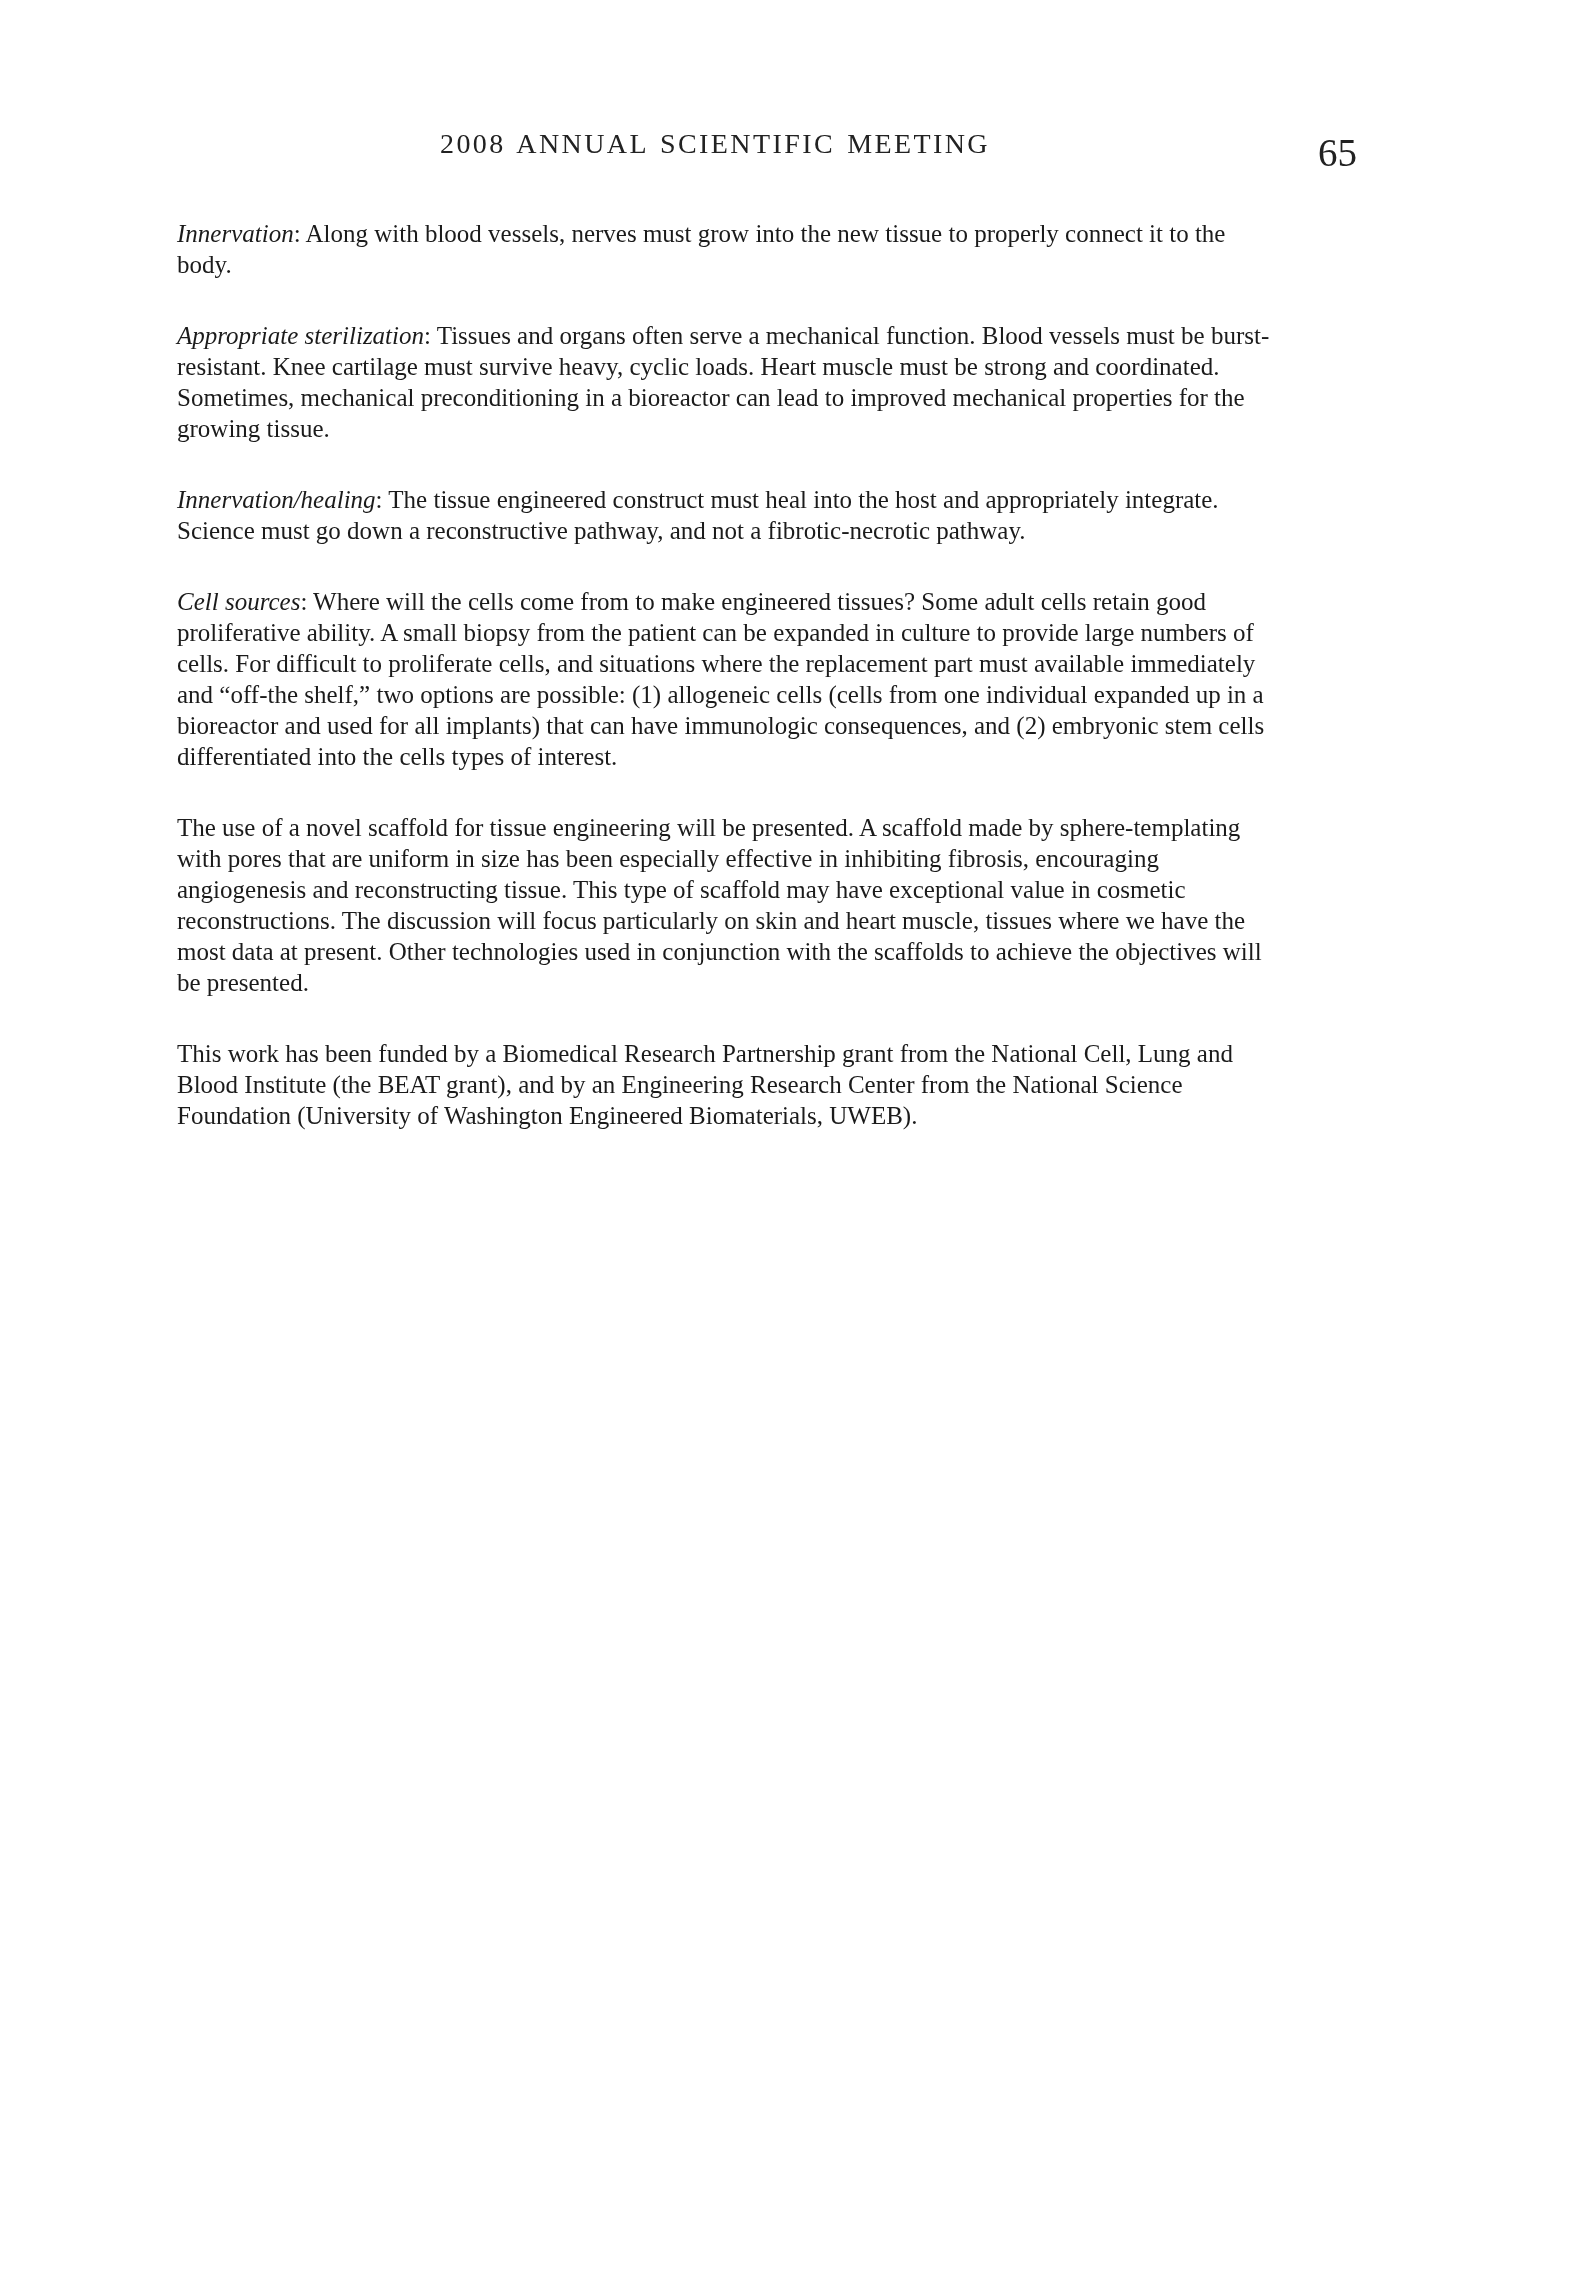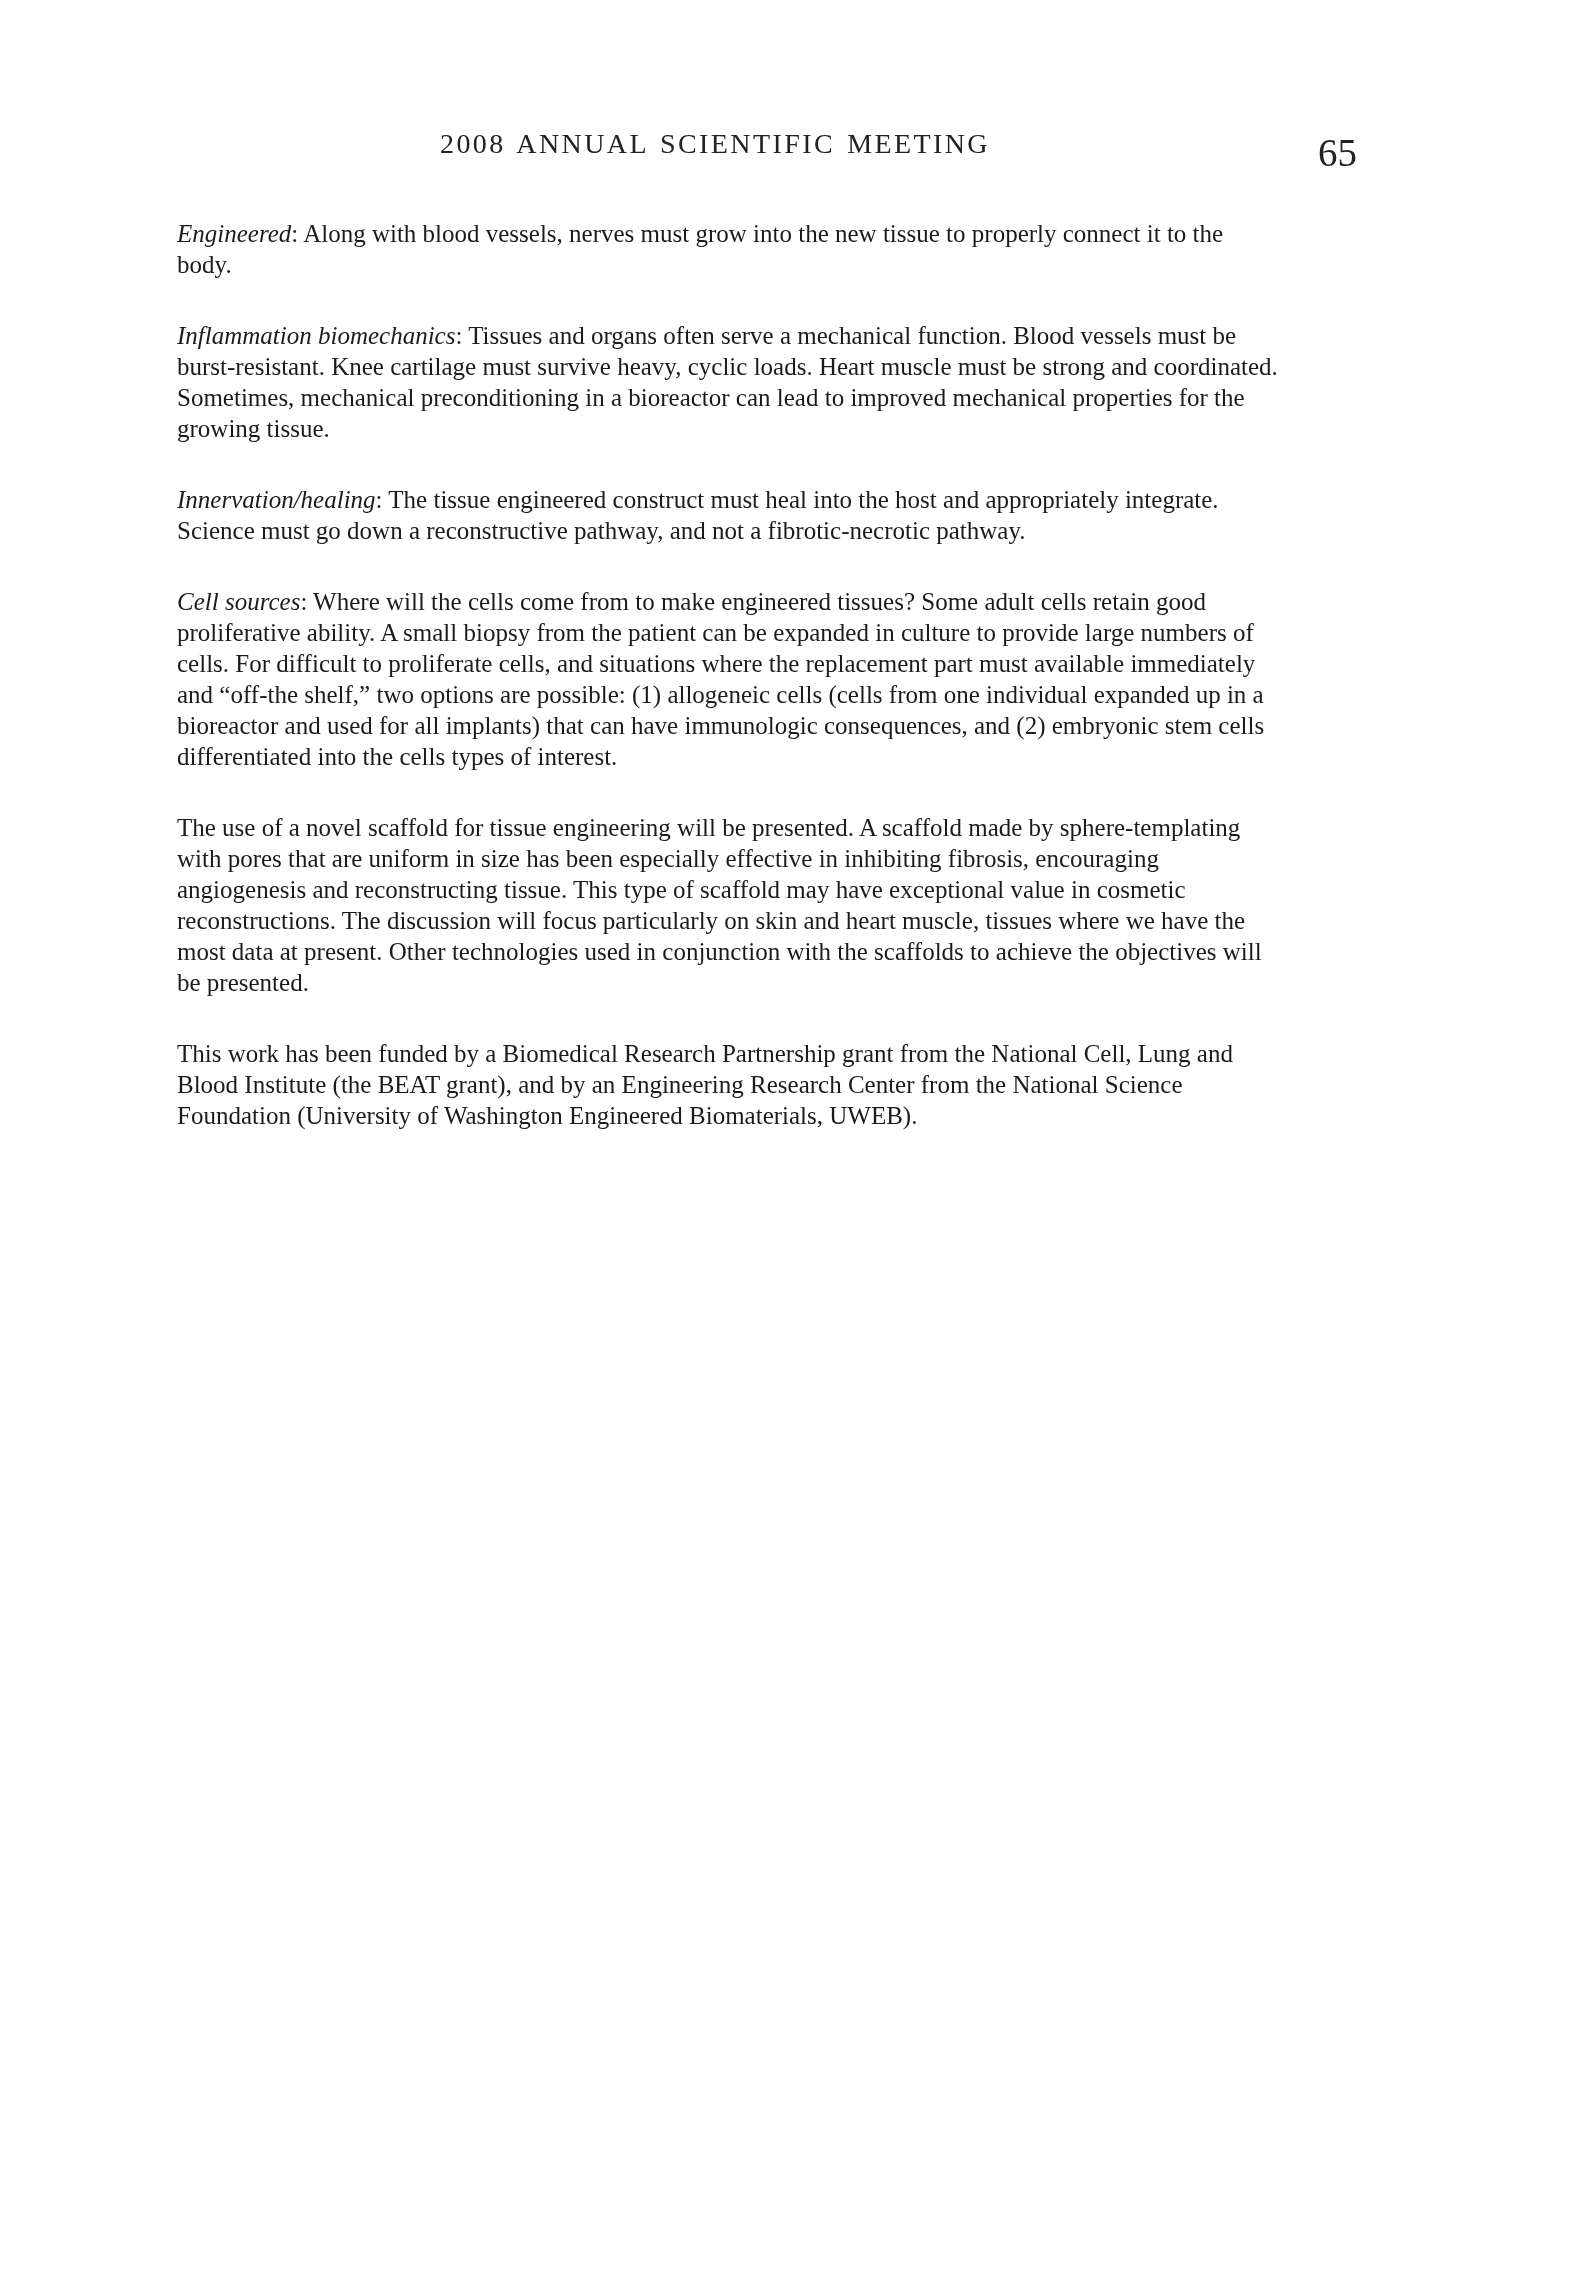--- a/index.html
+++ b/index.html
@@ -54,23 +54,23 @@
 <body>
 
 <div class="page">
 
   <div class="header-title">2008 ANNUAL SCIENTIFIC MEETING</div>
 
   <div class="page-number">65</div>
 
   <div class="content">
 
-    <p><span class="lead">Engineered</span><span>: Along with blood vessels, nerves must grow into the new tissue to properly connect it to the body.</span></p>
+    <p><span class="lead">Innervation</span><span>: Along with blood vessels, nerves must grow into the new tissue to properly connect it to the body.</span></p>
 
-    <p><span class="lead">Inflammation biomechanics</span><span>: Tissues and organs often serve a mechanical function. Blood vessels must be burst-resistant. Knee cartilage must survive heavy, cyclic loads. Heart muscle must be strong and coordinated. Sometimes, mechanical preconditioning in a bioreactor can lead to improved mechanical properties for the growing tissue.</span></p>
+    <p><span class="lead">Appropriate sterilization</span><span>: Tissues and organs often serve a mechanical function. Blood vessels must be burst-resistant. Knee cartilage must survive heavy, cyclic loads. Heart muscle must be strong and coordinated. Sometimes, mechanical preconditioning in a bioreactor can lead to improved mechanical properties for the growing tissue.</span></p>
 
     <p><span class="lead">Innervation/healing</span><span>: The tissue engineered construct must heal into the host and appropriately integrate. Science must go down a reconstructive pathway, and not a fibrotic-necrotic pathway.</span></p>
 
     <p><span class="lead">Cell sources</span><span>: Where will the cells come from to make engineered tissues? Some adult cells retain good proliferative ability. A small biopsy from the patient can be expanded in culture to provide large numbers of cells. For difficult to proliferate cells, and situations where the replacement part must available immediately and “off-the shelf,” two options are possible: (1) allogeneic cells (cells from one individual expanded up in a bioreactor and used for all implants) that can have immunologic consequences, and (2) embryonic stem cells differentiated into the cells types of interest.</span></p>
 
 
     <p><span>The use of a novel scaffold for tissue engineering will be presented. A scaffold made by sphere-templating with pores that are uniform in size has been especially effective in inhibiting fibrosis, encouraging angiogenesis and reconstructing tissue. This type of scaffold may have exceptional value in cosmetic reconstructions. The discussion will focus particularly on skin and heart muscle, tissues where we have the most data at present. Other technologies used in conjunction with the scaffolds to achieve the objectives will be presented.</span></p>
 
 
     <p><span>This work has been funded by a Biomedical Research Partnership grant from the National Cell, Lung and Blood Institute (the BEAT grant), and by an Engineering Research Center from the  National Science Foundation  (University of Washington Engineered Biomaterials, UWEB).</span></p>

